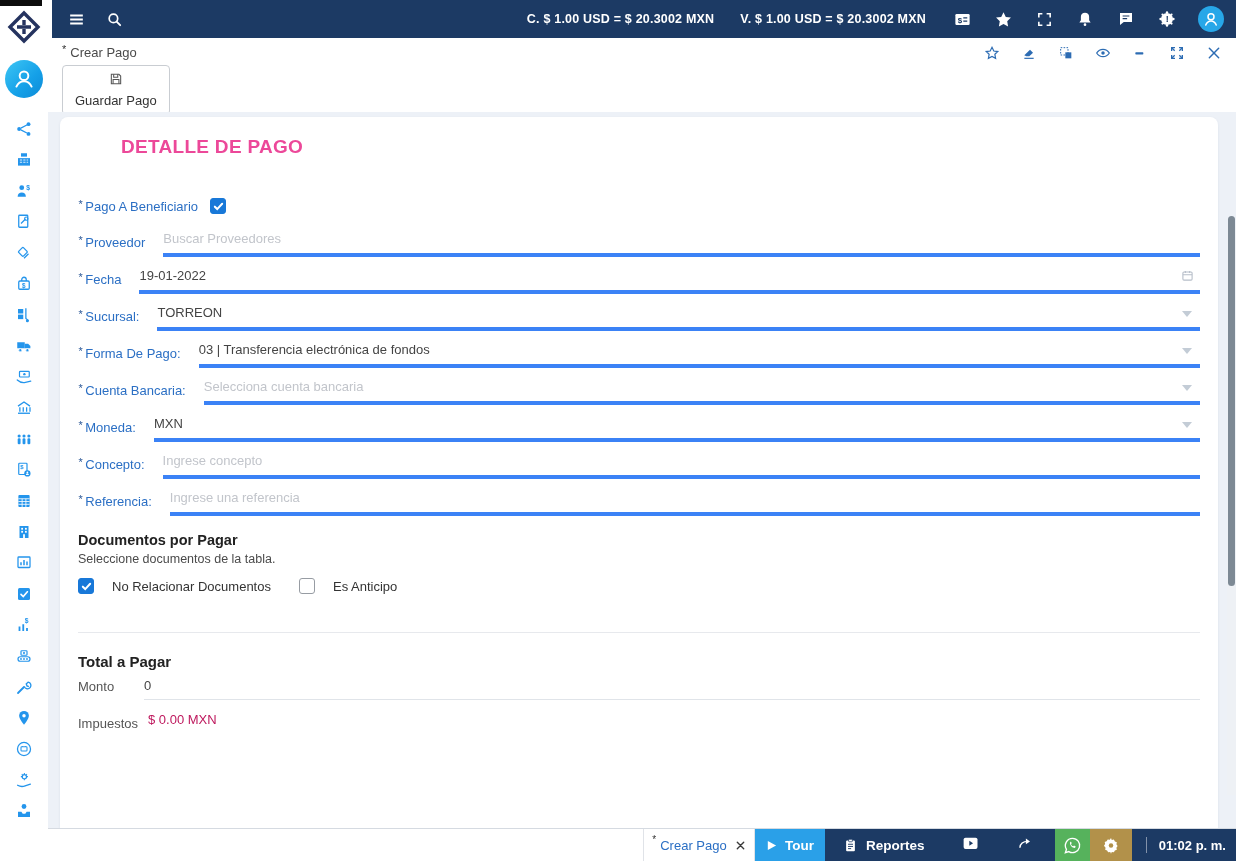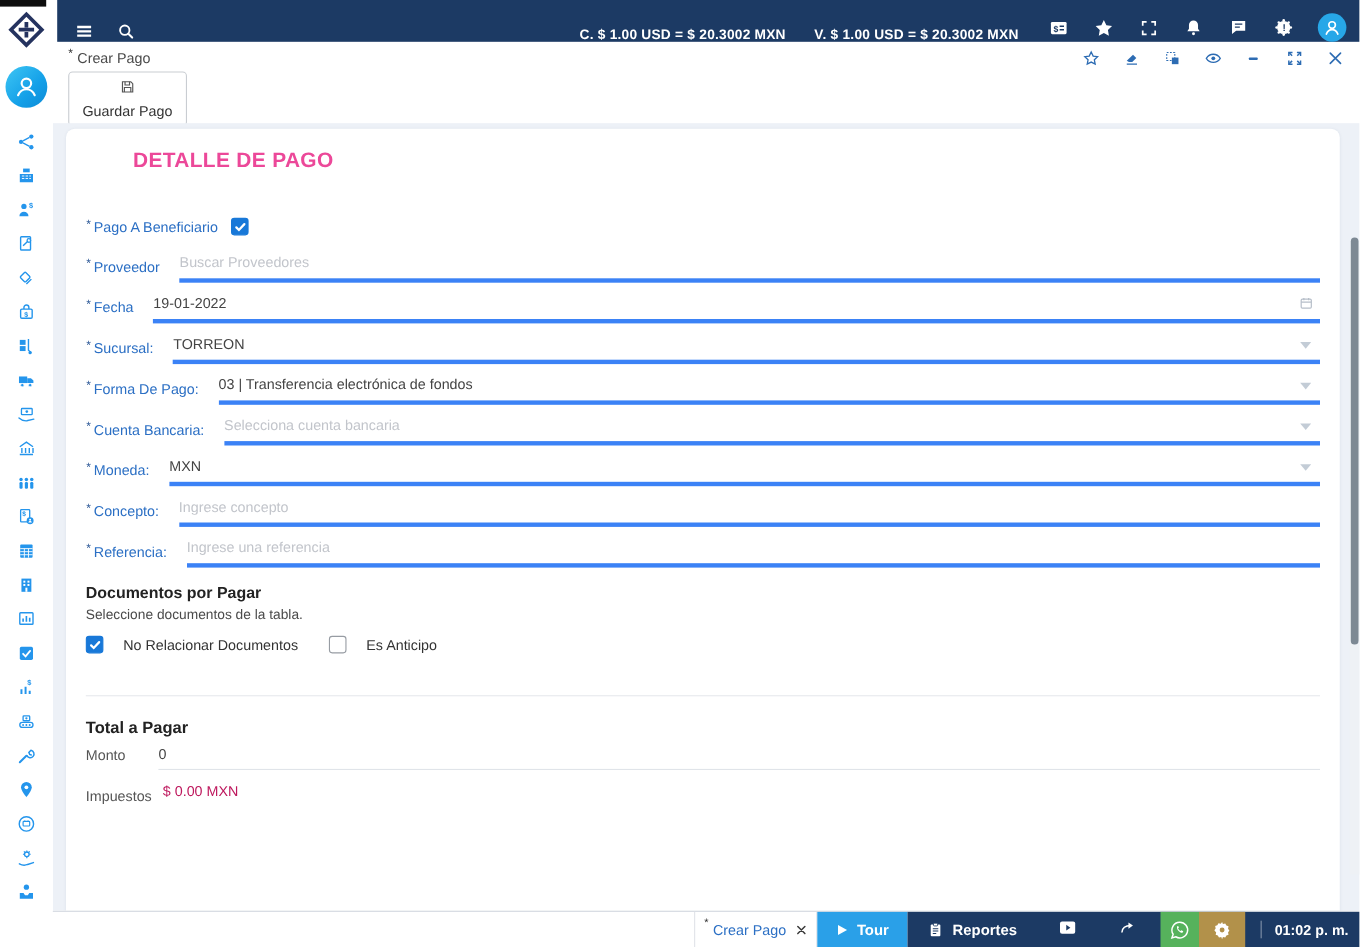--- a/index.html
+++ b/index.html
@@ -9,21 +9,21 @@
   
   .sidebar { position:absolute; left:0; top:0; bottom:0; width:48px; background:#fff; z-index:30; display:flex; flex-direction:column; align-items:center; }
   .black-notch { position:absolute; left:0; top:0; width:42px; height:6px; background:#0d0d0d; }
   .logo { margin-top:10px; width:34px; height:34px; color:#25335f; }
   .side-avatar { margin-top:16px; width:38px; height:38px; border-radius:50%; background:linear-gradient(135deg,#3ec6f4 0%,#14a0e8 60%,#0d8ad6 100%); display:flex; align-items:center; justify-content:center; cursor:pointer; }
   .side-icons { margin-top:22px; display:flex; flex-direction:column; align-items:center; gap:13px; }
   .sic { width:18px; height:18px; color:#2495ec; cursor:pointer; display:flex; align-items:center; justify-content:center; }
   .sic svg { width:18px; height:18px; }
 
   
-  .topbar { position:absolute; left:52px; right:0; top:0; height:38px; background:#1c3a64; display:flex; align-items:flex-end; padding:0 12px 0 14px; z-index:20; }
+  .topbar { position:absolute; left:52px; right:0; top:0; height:38px; background:#1c3a64; display:flex; align-items:center; padding:0 12px 0 14px; z-index:20; }
   .nav-ico { width:20px; height:20px; color:#fff; cursor:pointer; display:flex; align-items:center; justify-content:center; }
   .nav-ico + .nav-ico { margin-left:18px; }
   .rates { margin-left:auto; display:flex; gap:26px; color:#fff; font-size:12.5px; font-weight:700; letter-spacing:.2px; white-space:nowrap; }
   .top-icons { display:flex; align-items:center; gap:21px; margin-left:26px; }
   .top-icons .nav-ico + .nav-ico { margin-left:0; }
   .top-avatar { width:26px; height:26px; border-radius:50%; background:#27a7e8; display:flex; align-items:center; justify-content:center; cursor:pointer; }
 
   
   .tabrow { position:absolute; left:48px; right:0; top:38px; height:29px; background:#fff; display:flex; align-items:center; padding:0 10px 0 14px; }
   .tabtitle { font-size:13px; color:#4a4a4a; display:flex; align-items:flex-start; gap:4px; }
@@ -76,21 +76,21 @@
   
   .scrolltrack { position:absolute; right:0; top:112px; bottom:33px; width:9px; background:#eef1f5; z-index:25; }
   .scrollthumb { position:absolute; right:1px; top:-8px; width:7px; height:370px; background:#7d8994; border-radius:4px; cursor:grab; }
 
   
   .taskbar { position:absolute; left:48px; right:0; bottom:0; height:33px; background:#fff; border-top:1px solid #d5dae1; display:flex; align-items:stretch; z-index:40; }
   .tb-fill { flex:1; }
   .tb-tab { width:112px; border-left:1px solid #e0e3e8; border-right:1px solid #e0e3e8; display:flex; align-items:center; justify-content:center; gap:8px; font-size:13px; color:#2b6fc4; cursor:pointer; }
   .tb-tab .ast { font-size:10px; color:#333; align-self:flex-start; margin-top:5px; margin-right:-4px; }
   .tb-tab .x { width:11px; height:11px; color:#3a3a3a; }
-  .tb-tour { width:82px; background:#2aa0e8; color:#fff; display:flex; align-items:center; justify-content:center; gap:8px; font-size:13.5px; font-weight:600; cursor:pointer; }
+  .tb-tour { width:70px; background:#2aa0e8; color:#fff; display:flex; align-items:center; justify-content:center; gap:8px; font-size:13.5px; font-weight:600; cursor:pointer; }
   .tb-tour svg { width:11px; height:11px; }
   .tb-navy { flex:none; width:411px; background:#1c3a64; display:flex; align-items:center; color:#fff; padding:0 10px 0 18px; }
   .tb-rep { display:flex; align-items:center; gap:8px; font-size:13.5px; font-weight:600; cursor:pointer;text-align:right; }
   .tb-rep svg { width:15px; height:15px; }
   .tb-play { margin-left:38px; width:20px; height:16px; cursor:pointer; }
   .tb-arrow { margin-left:40px; width:20px; height:16px; cursor:pointer; }
   .tb-wa { margin-left:22px; width:46px; height:33px; background:#56b25c; display:flex; align-items:center; justify-content:center; cursor:pointer; }
   .tb-gear { width:56px; height:33px; background:#b2914a; display:flex; align-items:center; justify-content:center; cursor:pointer; font-size:17px; color:#fff; }
   .tb-sep { width:1px; height:16px; background:rgba(255,255,255,.45); margin:0 12px 0 14px; }
   .tb-time { font-size:13px; font-weight:600; white-space:nowrap; }

